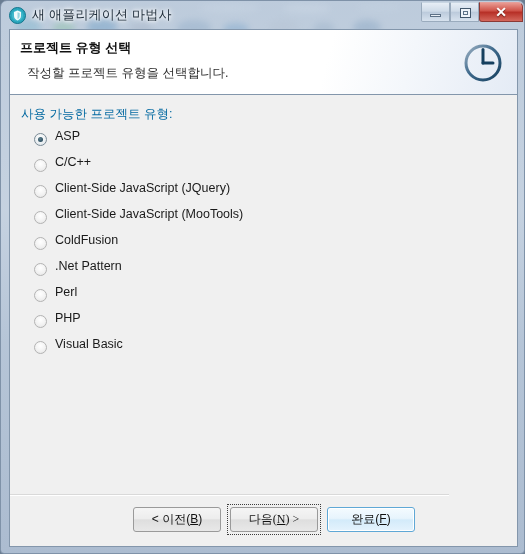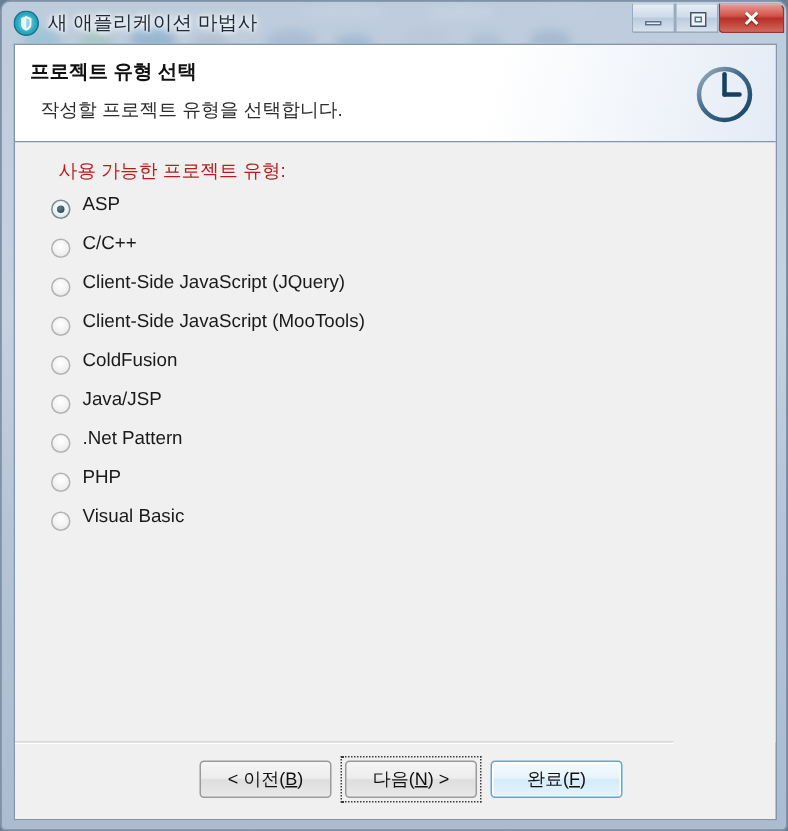--- a/index.html
+++ b/index.html
@@ -171,22 +171,21 @@
   
   #content {
     position: relative;
     height: 400px;
     background: #f0f0f0;
   }
   #list-label {
     position: absolute;
     left: 11px; top: 11px;
     font-size: 12.5px;
-    color: #b91c1c;
-    margin-left: 18px;
+    color: #0369a1;
   }
   #radio-list {
     position: absolute;
     left: 24px; top: 33px;
     width: 420px;
     text-align: center;
   }
   .radio-row {
     position: relative;
     height: 26px;
@@ -240,21 +239,21 @@
     border-radius: 3px;
     background: linear-gradient(180deg, #f5f5f5 0%, #ededed 46%, #dedede 52%, #e8e8e8 100%);
     font-size: 12px;
     color: #111111;
     text-align: center;
     line-height: 23px;
     cursor: default;
     white-space: nowrap;
   }
   #btn-back  { left: 123px; width: 88px; }
-  #btn-next  { left: 220px; width: 88px; }
+  #btn-next  { left: 220px; width: 88px; font-family: Liberation Serif, serif; }
   #btn-finish{
     left: 317px; width: 88px;
     border: 1px solid #5fa8d6;
     background: linear-gradient(180deg, #f4fbff 0%, #e7f4fd 45%, #d3ebfa 52%, #e5f3fd 100%);
     box-shadow: inset 0 0 0 1px #ffffff;
   }
   #btn-cancel{ left: 414px; width: 88px; }
   .focusring {
     position: absolute;
     left: 217px; top: 9px;
@@ -347,25 +346,25 @@
           <div class="radio-row">
             <span class="radio-mark"></span>
             <span class="radio-text">Client-Side JavaScript (MooTools)</span>
           </div>
           <div class="radio-row">
             <span class="radio-mark"></span>
             <span class="radio-text">ColdFusion</span>
           </div>
           <div class="radio-row">
             <span class="radio-mark"></span>
-            <span class="radio-text">Java/JSP</span>
-          </div>
-          <div class="radio-row">
-            <span class="radio-mark"></span>
             <span class="radio-text">.Net Pattern</span>
+          </div>
+          <div class="radio-row">
+            <span class="radio-mark"></span>
+            <span class="radio-text">Perl</span>
           </div>
           <div class="radio-row">
             <span class="radio-mark"></span>
             <span class="radio-text">PHP</span>
           </div>
           <div class="radio-row">
             <span class="radio-mark"></span>
             <span class="radio-text">Visual Basic</span>
           </div>
         </div>

